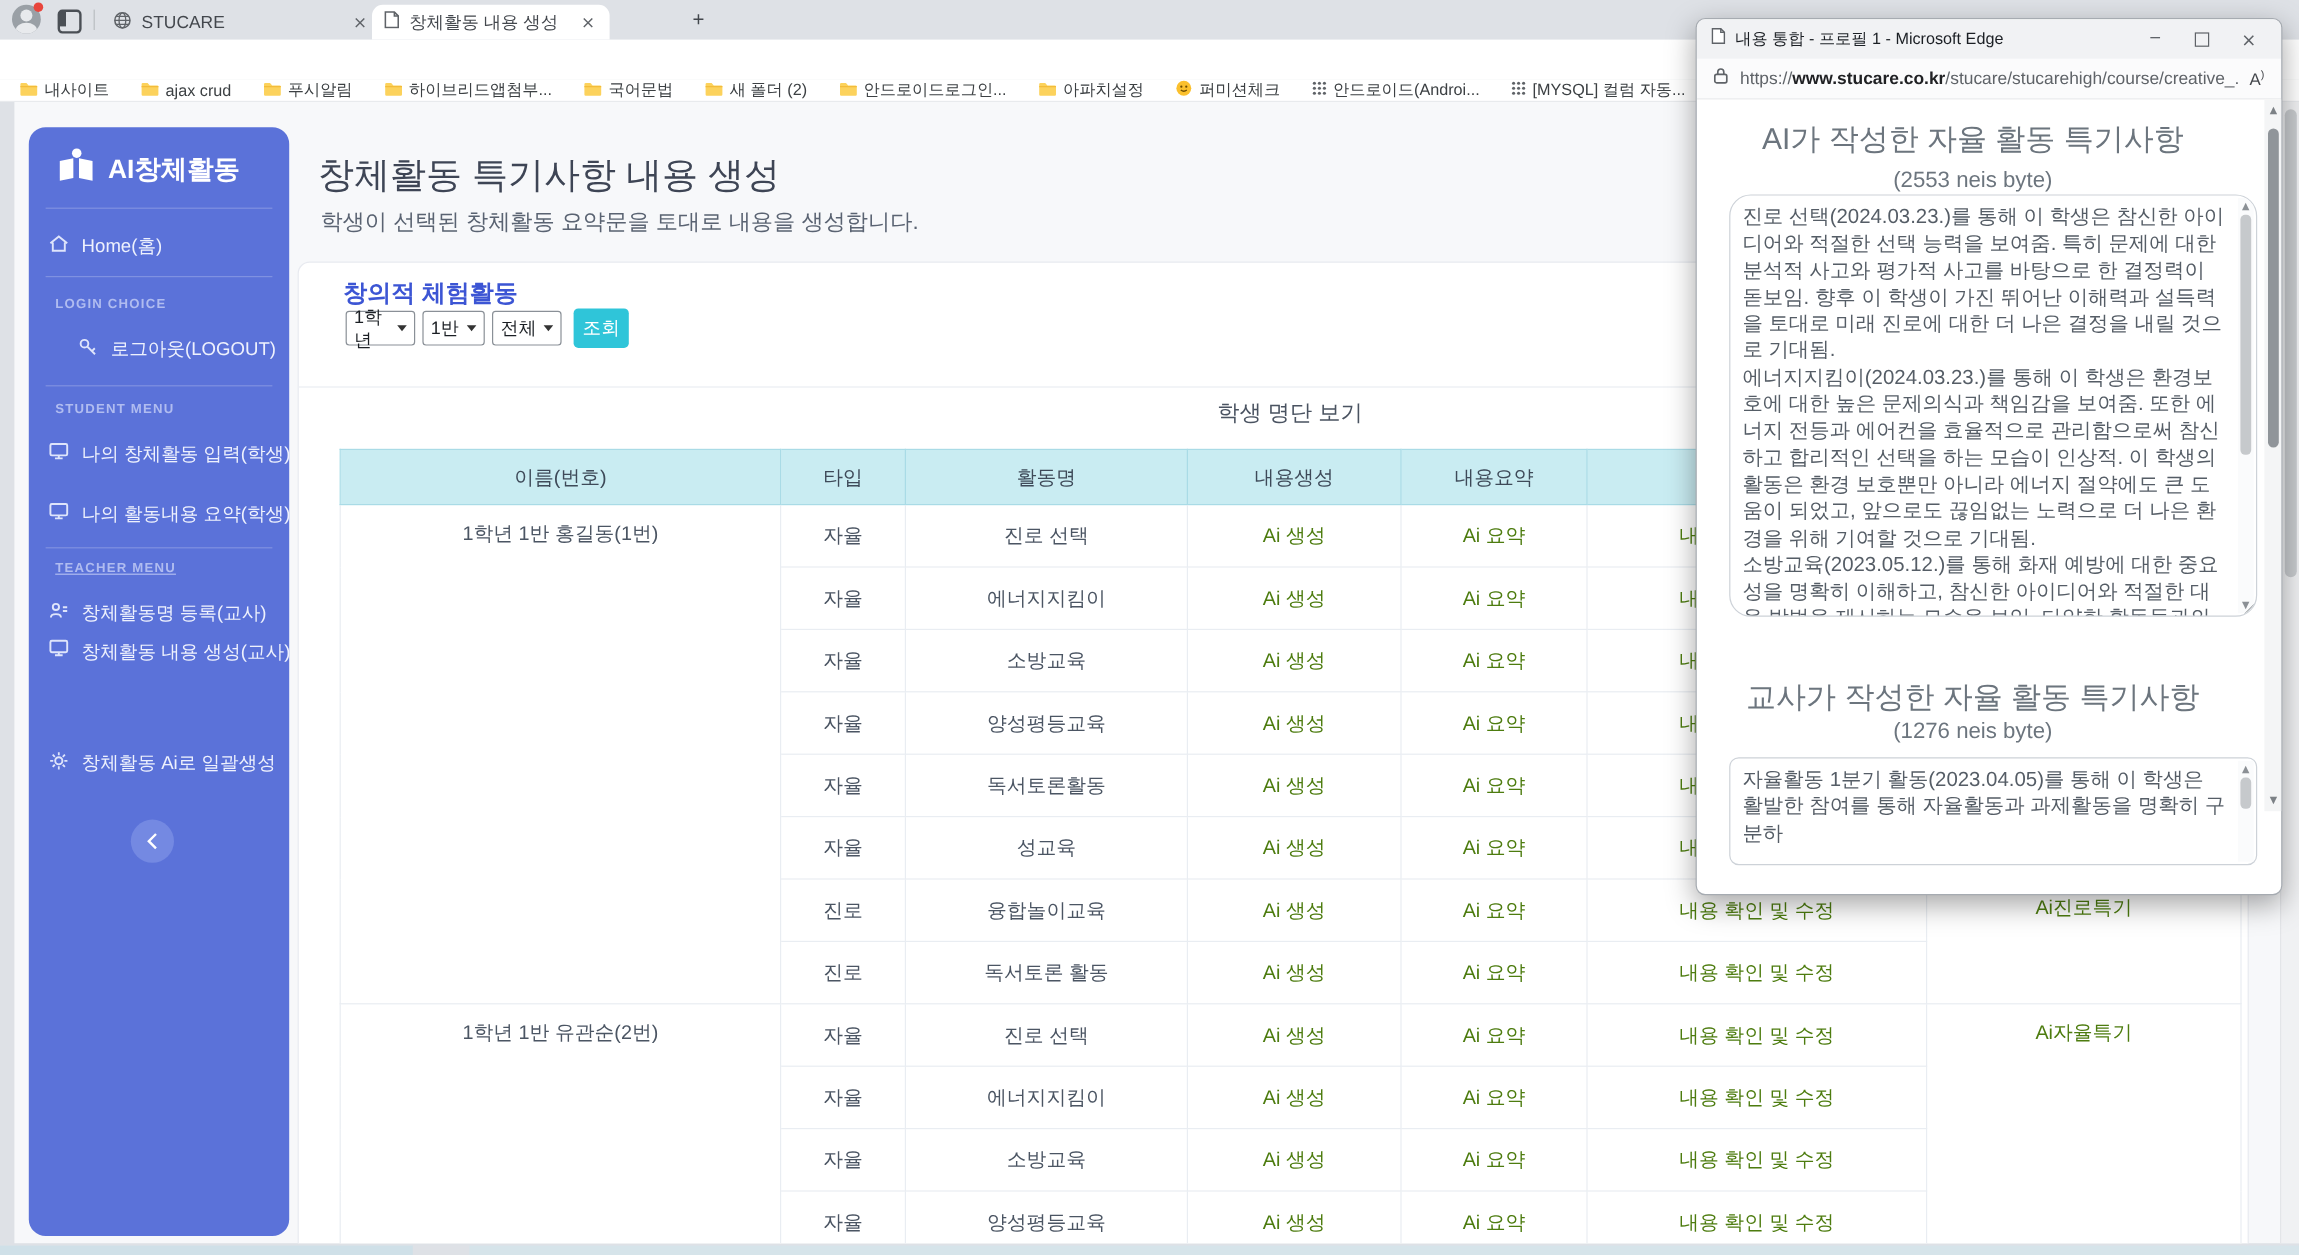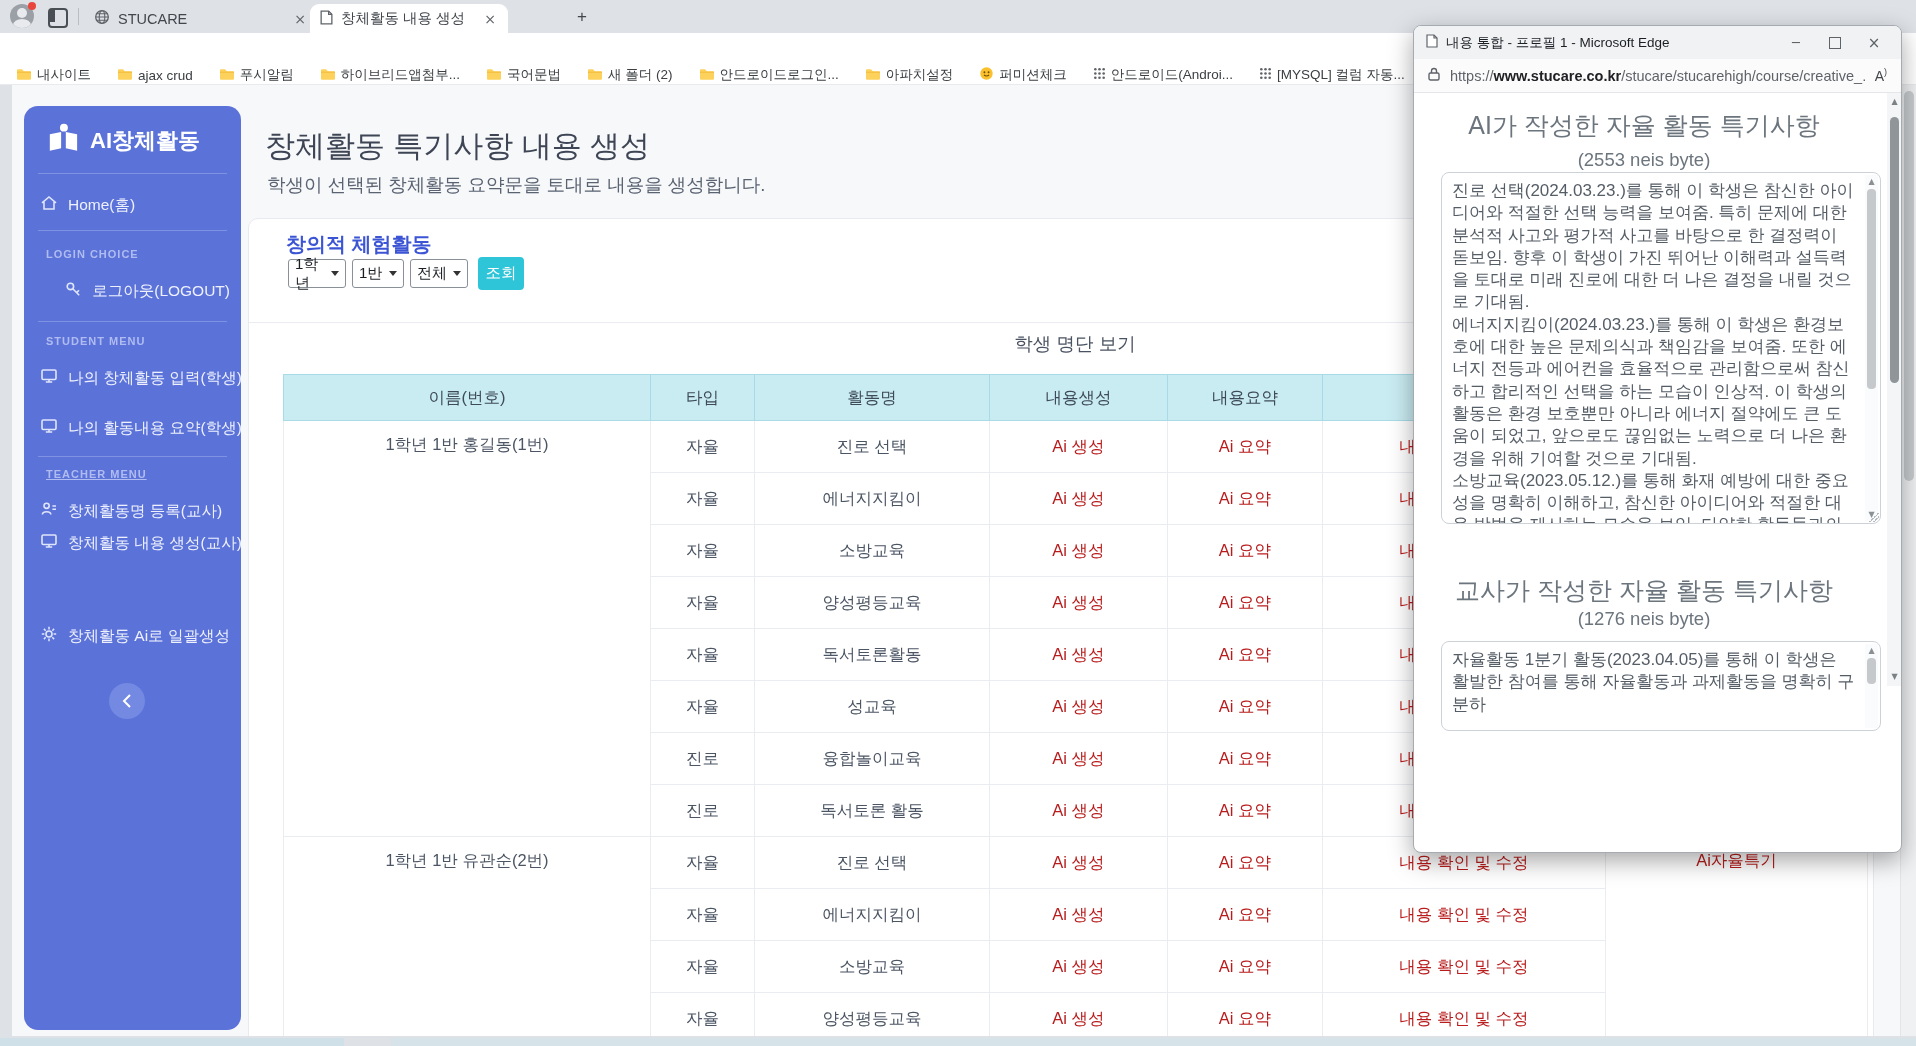--- a/index.html
+++ b/index.html
@@ -55,28 +55,28 @@
               font-size:15.5px;display:flex;align-items:center;justify-content:center;}
   #card-divider{left:237px;top:237px;width:1624px;height:1px;background:#e9edf2;}
   #roster-caption{left:271px;top:246px;width:1584px;text-align:center;font-size:18.5px;color:#4a5361;}
 
   #table-wrap{left:271px;top:289px;width:1586px;}
   table.gtable{border-collapse:collapse;table-layout:fixed;width:1584px;}
   .gtable th{height:43px;background:#c9ecf2;border:1px solid #a9dbe6;font-size:16.5px;font-weight:500;color:#3e4a59;}
   .gtable td{height:49px;border:1px solid #e9edf2;text-align:center;vertical-align:middle;
              font-size:16.5px;color:#4b5563;background:#fff;}
   .gtable td.namecell,.gtable td.specialcell{vertical-align:top;padding-top:13px;}
-  .gtable a{color:#b91c1c;text-decoration:none;}
+  .gtable a{color:#4d7c0f;text-decoration:none;}
 
   
   #main-scroll{left:1900px;top:85px;width:16px;height:951px;background:#f0f1f3;border-left:1px solid #e3e5e8;box-sizing:border-box;}
   #main-scroll .thumb{position:absolute;left:3px;top:6px;width:10px;height:390px;border-radius:5px;background:#c8cbce;}
 
   
-  #popup{left:1413px;top:25px;width:489px;height:828px;background:#ffffff;border:1px solid #a6abb1;
+  #popup{left:1413px;top:15px;width:489px;height:731px;background:#ffffff;border:1px solid #a6abb1;
          border-radius:8px;box-sizing:border-box;box-shadow:0 8px 24px rgba(0,0,0,.35);overflow:hidden;}
   #popup-titlebar{left:0;top:0;width:100%;height:33px;background:#f1f2f4;display:flex;align-items:center;
                   padding:0 12px;box-sizing:border-box;gap:8px;}
   #popup-title{font-size:13.5px;color:#1b1f24;white-space:nowrap;overflow:hidden;flex:1;}
   .winbtn{width:30px;text-align:center;font-size:13px;color:#5f6368;}
   .maxbtn{width:10px;height:10px;border:1.3px solid #5f6368;margin:0 10px;}
   #popup-urlbar{left:0;top:33px;width:100%;height:34px;background:#fbfbfc;border-bottom:1px solid #e4e6e9;
                 display:flex;align-items:center;gap:10px;padding:0 14px;box-sizing:border-box;}
   #popup-body{left:0;top:67px;width:100%;height:593px;background:#fff;}
   .pp-h{left:0;width:460px;text-align:center;font-size:25px;color:#6c757e;}
@@ -505,21 +505,21 @@
             <path d="M3.5 6 V4 a2.5 2.5 0 0 1 5 0 V6" fill="none" stroke="#5f6368" stroke-width="1.4"></path>
           </svg>
       </span>
       <span class="urltext" style="flex:1;"><span>https://</span><b>www.stucare.co.kr</b><span>/stucare/stucarehigh/course/creative_...</span></span>
       <span style="font-size:14px;color:#44474c;"><span>A</span><sup style="font-size:9px;">)</sup></span>
     </div>
 
     <div id="popup-body" class="abs">
       <div class="abs pp-h" style="top:16px;">AI가 작성한 자율 활동 특기사항</div>
       <div class="abs pp-byte" style="top:56px;">(2553 neis byte)</div>
-      <div class="abs ta" style="top:79px;height:352px;">
+      <div class="abs ta" style="top:79px;height:352px;border-radius:18px;">
         <div class="tatext" id="ta1-text">
             <div>진로 선택(2024.03.23.)를 통해 이 학생은 참신한 아이디어와 적절한 선택 능력을 보여줌. 특히 문제에 대한 분석적 사고와 평가적 사고를 바탕으로 한 결정력이 돋보임. 향후 이 학생이 가진 뛰어난 이해력과 설득력을 토대로 미래 진로에 대한 더 나은 결정을 내릴 것으로 기대됨.</div>
             <div>에너지지킴이(2024.03.23.)를 통해 이 학생은 환경보호에 대한 높은 문제의식과 책임감을 보여줌. 또한 에너지 전등과 에어컨을 효율적으로 관리함으로써 참신하고 합리적인 선택을 하는 모습이 인상적. 이 학생의 활동은 환경 보호뿐만 아니라 에너지 절약에도 큰 도움이 되었고, 앞으로도 끊임없는 노력으로 더 나은 환경을 위해 기여할 것으로 기대됨.</div>
             <div>소방교육(2023.05.12.)를 통해 화재 예방에 대한 중요성을 명확히 이해하고, 참신한 아이디어와 적절한 대응 방법을 제시하는 모습을 보임. 다양한 활동들과의 연계를 통</div>
           </div>
         <div class="tascroll">
           <span class="arr glyph" style="top:0;">▲</span>
           <span class="thumb" style="top:14px;height:200px;"></span>
           <span class="arr glyph" style="bottom:0;">▼</span>
         </div>

